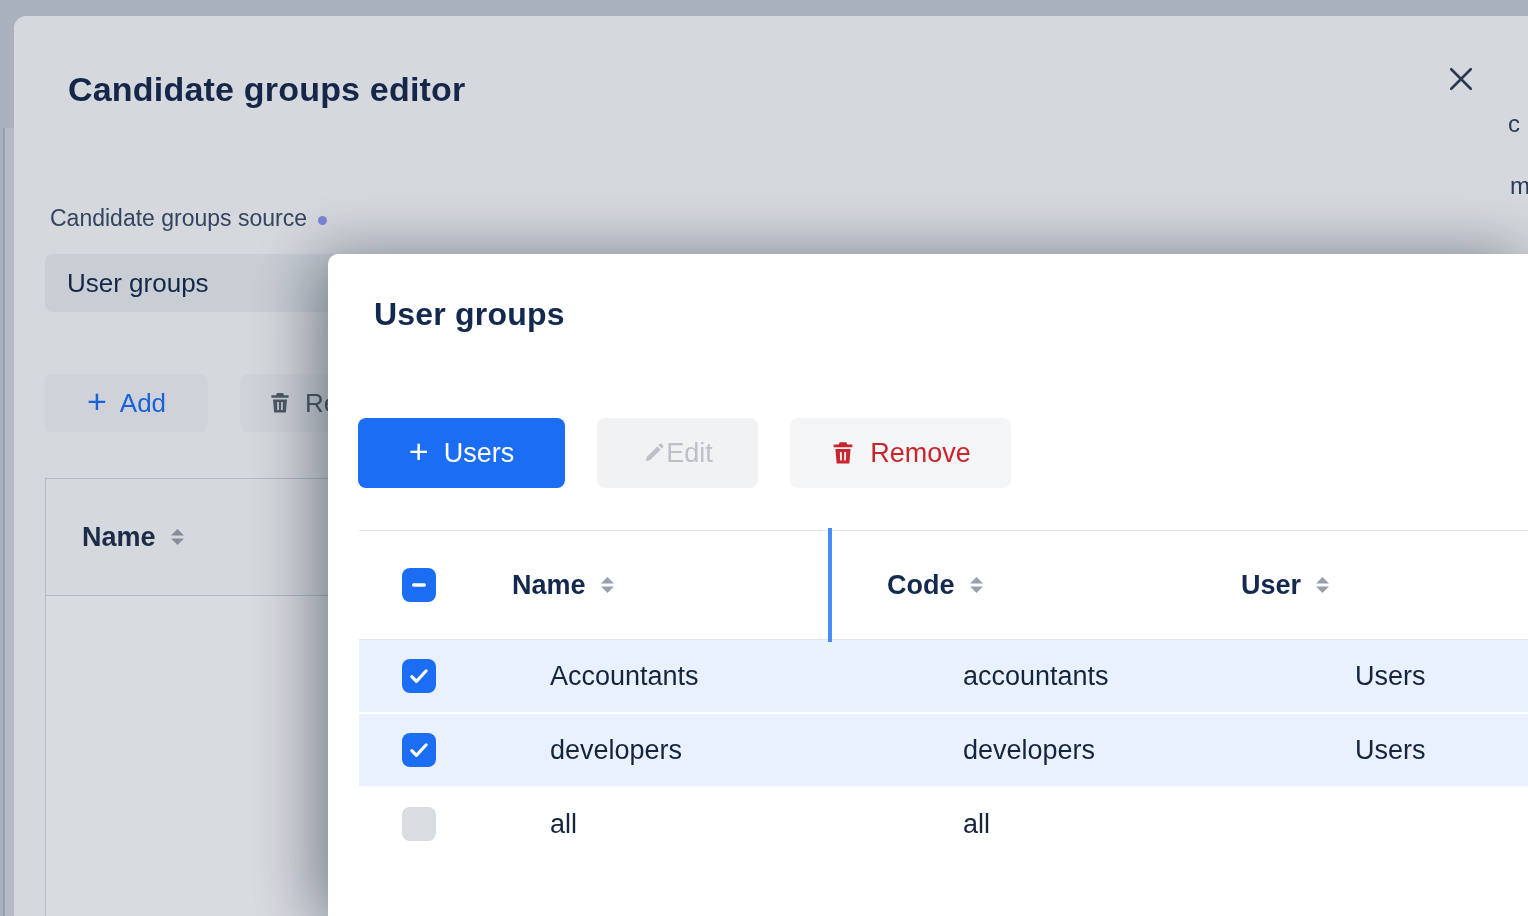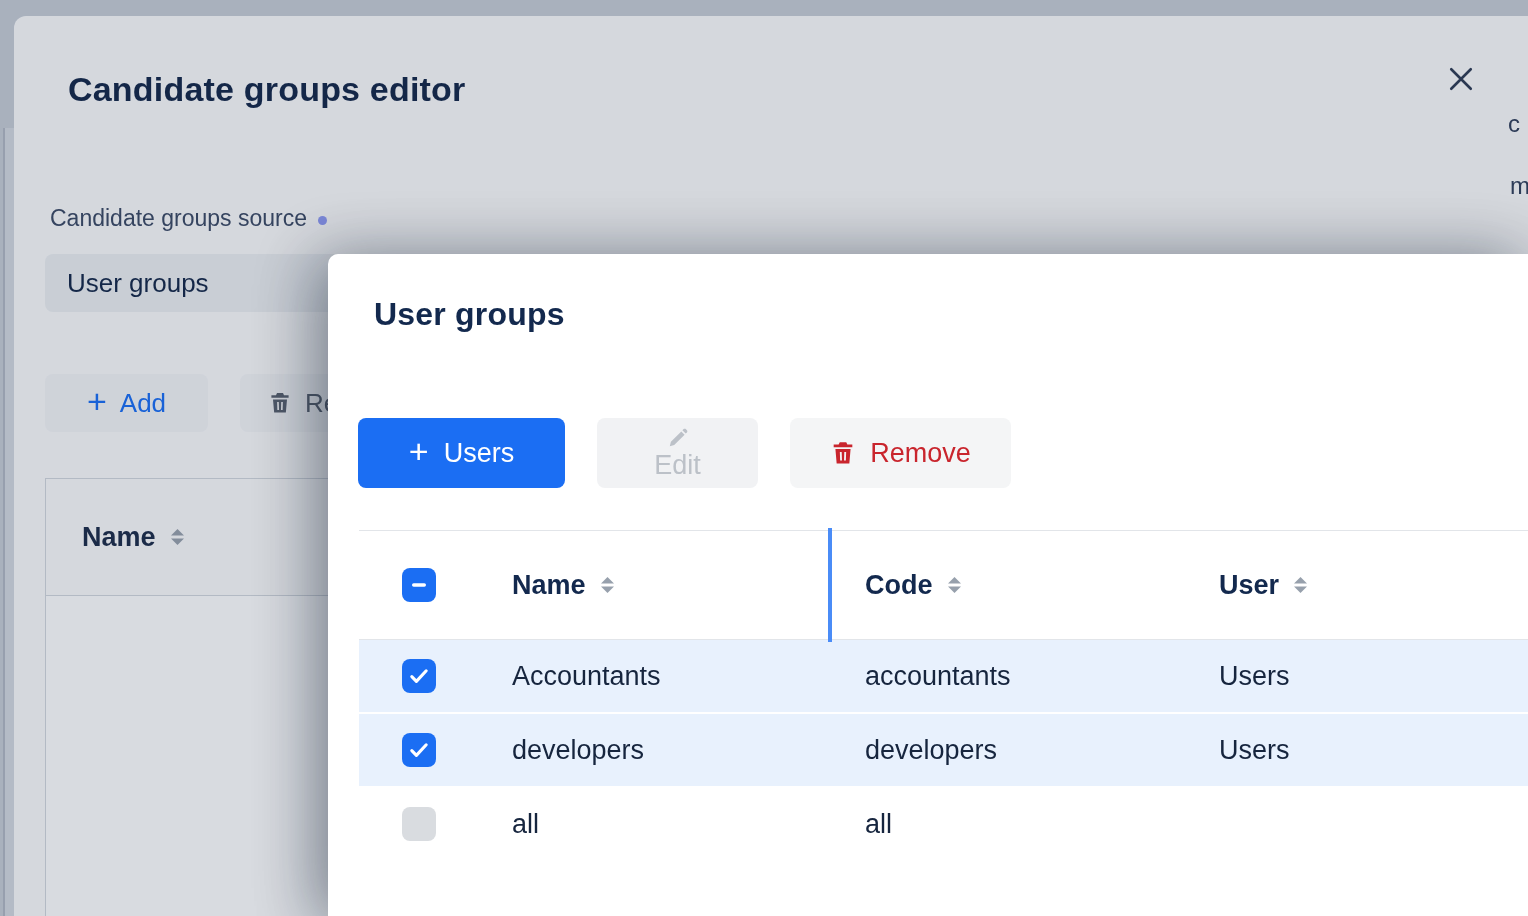--- a/index.html
+++ b/index.html
@@ -47,33 +47,33 @@
   .overlay{position:absolute;inset:0;background:rgba(18,32,58,0.15);z-index:5;}
 
   
   .dialog{position:absolute;left:328px;top:254px;width:1200px;height:662px;z-index:10;
     background:#ffffff;border-radius:10px 0 0 0;
     box-shadow:-14px 0 60px rgba(10,22,44,.30), 0 18px 70px rgba(10,22,44,.25);}
   .dlg-title{position:absolute;left:46px;top:42px;margin:0;
     font-size:32px;font-weight:700;color:#13294e;letter-spacing:.2px;}
   .dlg-actions{position:absolute;left:30px;top:164px;display:flex;gap:32px;}
   .create-btn{width:207px;height:70px;background:#1b6ef3;color:#fff;font-size:27px;gap:15px;}
-  .edit-btn{width:161px;height:70px;background:#f1f2f4;color:#bcc1c8;font-size:27px;cursor:default;flex-direction:column;}
+  .edit-btn{width:161px;height:70px;background:#f1f2f4;color:#bcc1c8;font-size:27px;cursor:default;}
   .danger-btn{width:221px;height:70px;background:#f4f5f6;color:#c9252d;font-size:27px;gap:14px;}
 
   .table{position:absolute;left:31px;top:276px;width:1169px;}
   .thead,.trow{display:grid;grid-template-columns:153px 317px 354px 1fr;align-items:center;}
   .thead{position:relative;height:108px;border-top:1px solid #e2e5e9;border-bottom:1px solid #e2e5e9;
     font-size:27px;font-weight:600;color:#13294e;}
   .th{display:flex;align-items:center;gap:13px;cursor:pointer;}
-  .cell-pad{padding-left:36px;box-sizing:border-box;}
+  .cell-pad{padding-left:36px;box-sizing:border-box;margin-left:22px;}
   .check-cell{padding-left:43px;box-sizing:border-box;}
   .resize-bar{position:absolute;left:469px;top:-3px;bottom:-3px;width:4px;background:#4a8cf7;cursor:col-resize;}
 
-  .trow{height:72px;font-size:27px;color:#16253e;border-bottom:2px solid #fff;cursor:pointer;}
+  .trow{height:72px;font-size:27px;color:#16253e;border-bottom:2px solid #fff;cursor:pointer;gap:38px;}
   .trow.selected{background:#e8f1fd;}
 
   .checkbox{width:34px;height:34px;border-radius:8px;background:#d9dce0;
     display:flex;align-items:center;justify-content:center;cursor:pointer;}
   .checkbox svg{display:none;}
   .checkbox.checked{background:#1b6ef3;}
   .checkbox.checked svg.check{display:block;}
   .checkbox.indet{background:#1b6ef3;}
   .checkbox.indet svg.minus{display:block;}
 

